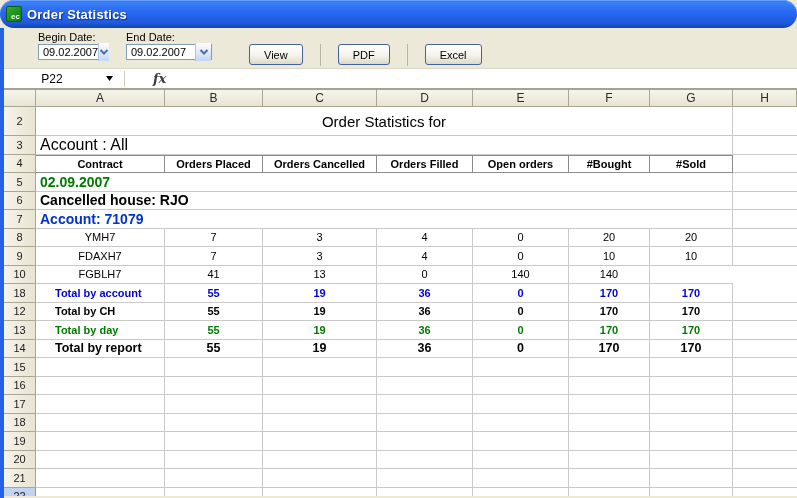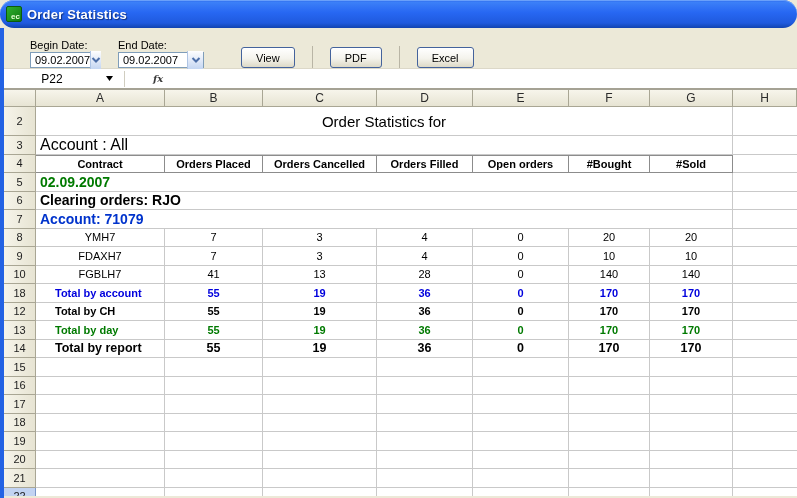--- a/index.html
+++ b/index.html
@@ -26,21 +26,21 @@
   }
   .title-text {
     color:#ffffff; font-weight:bold; font-size:13px;
     text-shadow:1px 1px 1px #10307c; letter-spacing:0.2px;
   }
 
   
   .content { height:470px; border-left:4px solid #2362e4; background:#ece9d8; }
 
   
-  .toolbar { height:40px; display:flex; align-items:flex-end; padding-top:3px; background:#ece9d8; }
+  .toolbar { height:40px; display:flex; align-items:flex-start; padding-top:3px; background:#ece9d8;margin-left:8px; }
   .date-group { display:flex; flex-direction:column; }
   .g1 { margin-left:26px; width:71px; }
   .g2 { margin-left:17px; width:86px; }
   .date-label { font-size:11px; color:#000; margin-bottom:1px; white-space:nowrap; }
   .combo {
     height:16px; background:#fff; border:1px solid #7f9db9;
     display:flex; align-items:center;
   }
   .combo-value { flex:1; font-size:11px; padding-left:4px; color:#000; white-space:nowrap; }
   .combo-btn {
@@ -63,21 +63,21 @@
   
   .formulabar {
     height:22px; background:#ffffff; display:flex; align-items:center;
     border-bottom:2px solid #a5a294; border-top:1px solid #dcd8c8;
   }
   .name-box { width:96px; text-align:center; font-size:12px; color:#000; }
   .name-drop { width:18px; display:flex; align-items:center; justify-content:center; }
   .fb-sep { width:1px; height:16px; background:#d0cdc0; margin:0 4px 0 6px; }
   .fx {
     font-family:"DejaVu Serif", serif; font-style:italic; font-weight:bold;
-    font-size:10px; color:#3a3a3a; margin-left:24px;
+    font-size:13px; color:#3a3a3a; margin-left:24px;
   }
   .formula-input { flex:1; font-size:11px; color:#000; padding-left:10px; }
 
   
   .sheet { height:406px; overflow:hidden; background:#ffffff; }
   .r { display:grid; grid-template-columns:32px 129px 98px 114px 96px 96px 81px 83px 64px; }
 
   .colhdr-row { height:17px; }
   .colhdr, .corner {
     background:linear-gradient(180deg,#f7f5eb,#e7e4d3);
@@ -213,21 +213,21 @@
       </div>
 
       <div class="r row-n">
         <div class="rowhdr">5</div>
         <div class="mcell big-line green">02.09.2007</div>
         <div class="c noright"></div>
       </div>
 
       <div class="r row-n">
         <div class="rowhdr">6</div>
-        <div class="mcell big-line">Clearing orders: RJO</div>
+        <div class="mcell big-line">Cancelled house: RJO</div>
         <div class="c noright"></div>
       </div>
 
       <div class="r row-n">
         <div class="rowhdr">7</div>
         <div class="mcell big-line blue2">Account: 71079</div>
         <div class="c noright"></div>
       </div>
 
       <div class="r row-n">
@@ -252,21 +252,20 @@
         <div class="c">10</div>
         <div class="c">10</div>
         <div class="c noright"></div>
       </div>
 
       <div class="r row-n">
         <div class="rowhdr">10</div>
         <div class="c">FGBLH7</div>
         <div class="c">41</div>
         <div class="c">13</div>
-        <div class="c">28</div>
         <div class="c">0</div>
         <div class="c">140</div>
         <div class="c">140</div>
         <div class="c noright"></div>
       </div>
 
       <div class="r row-n">
         <div class="rowhdr">18</div>
         <div class="c left bold blue">Total by account</div>
         <div class="c bold blue">55</div>

